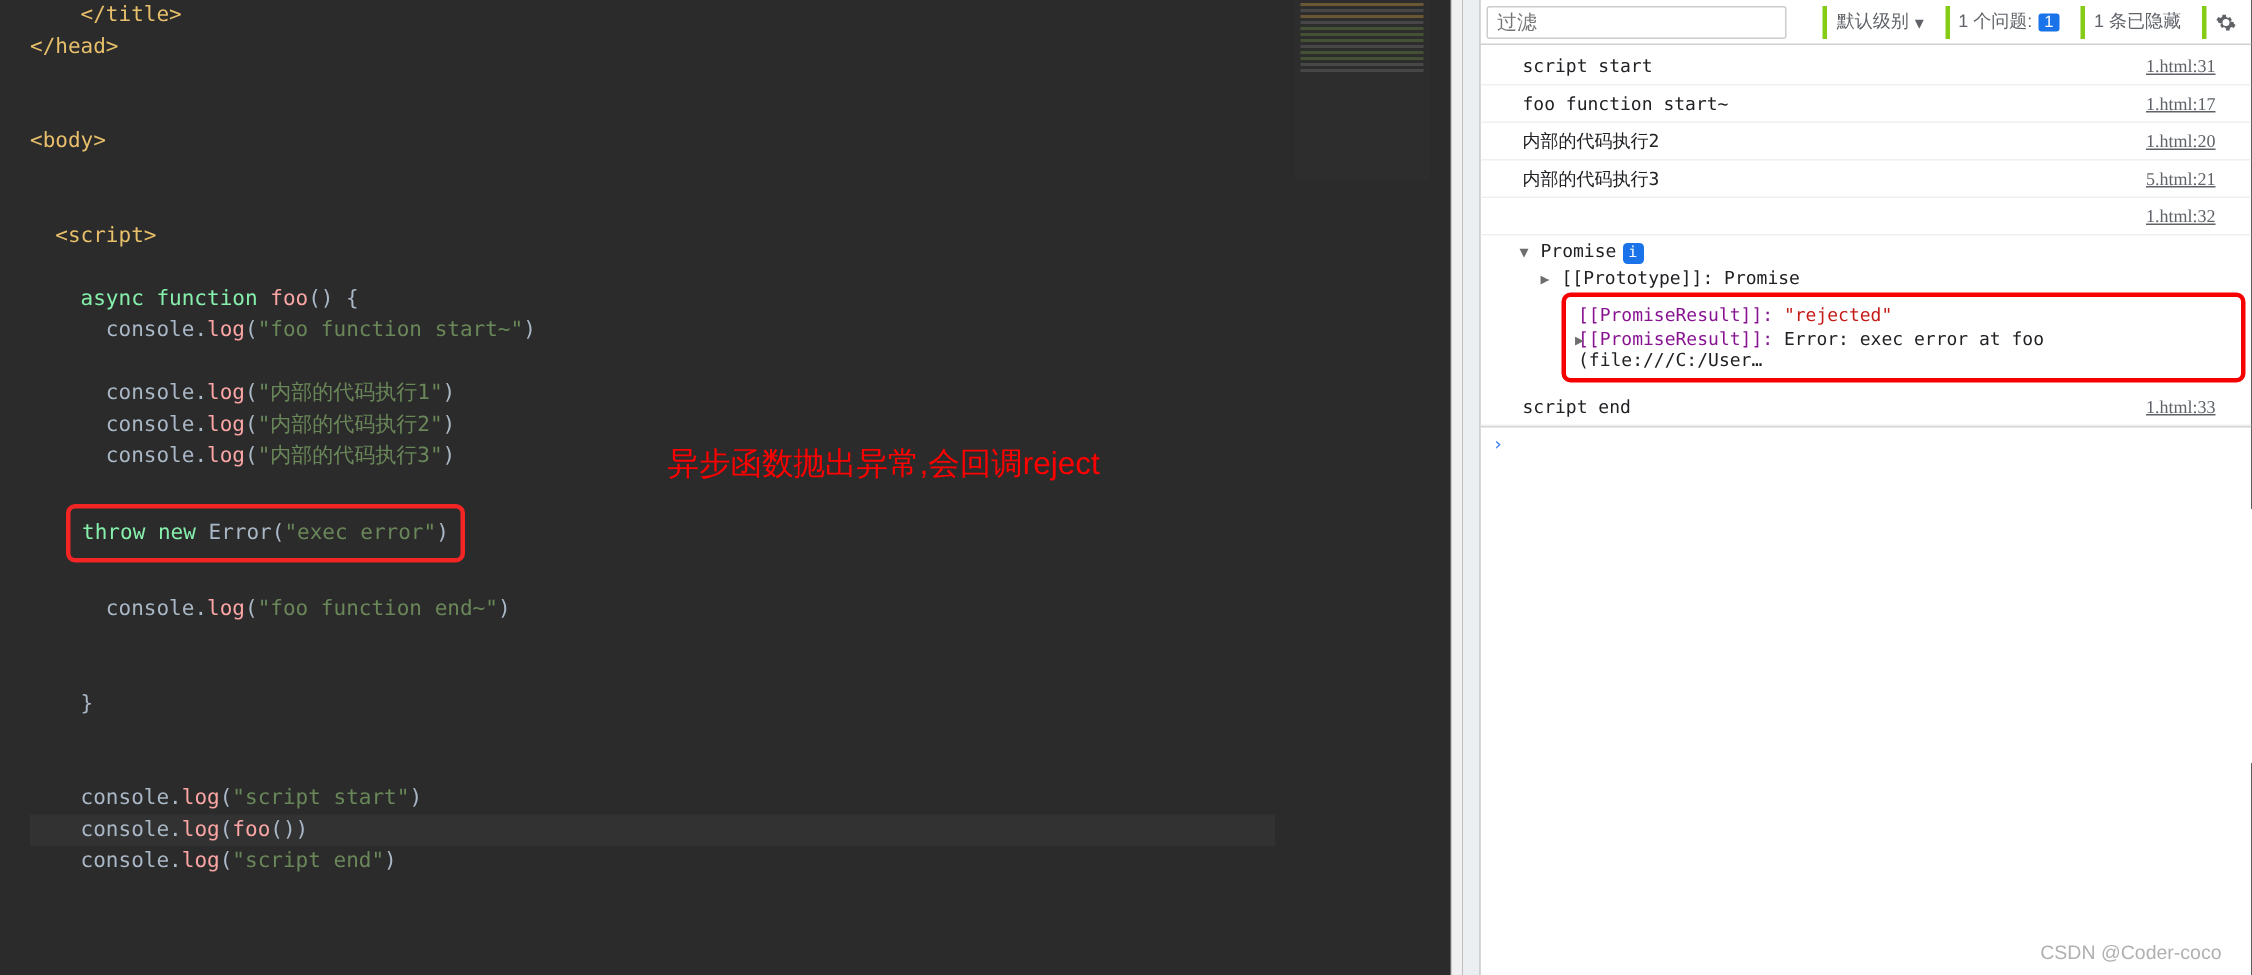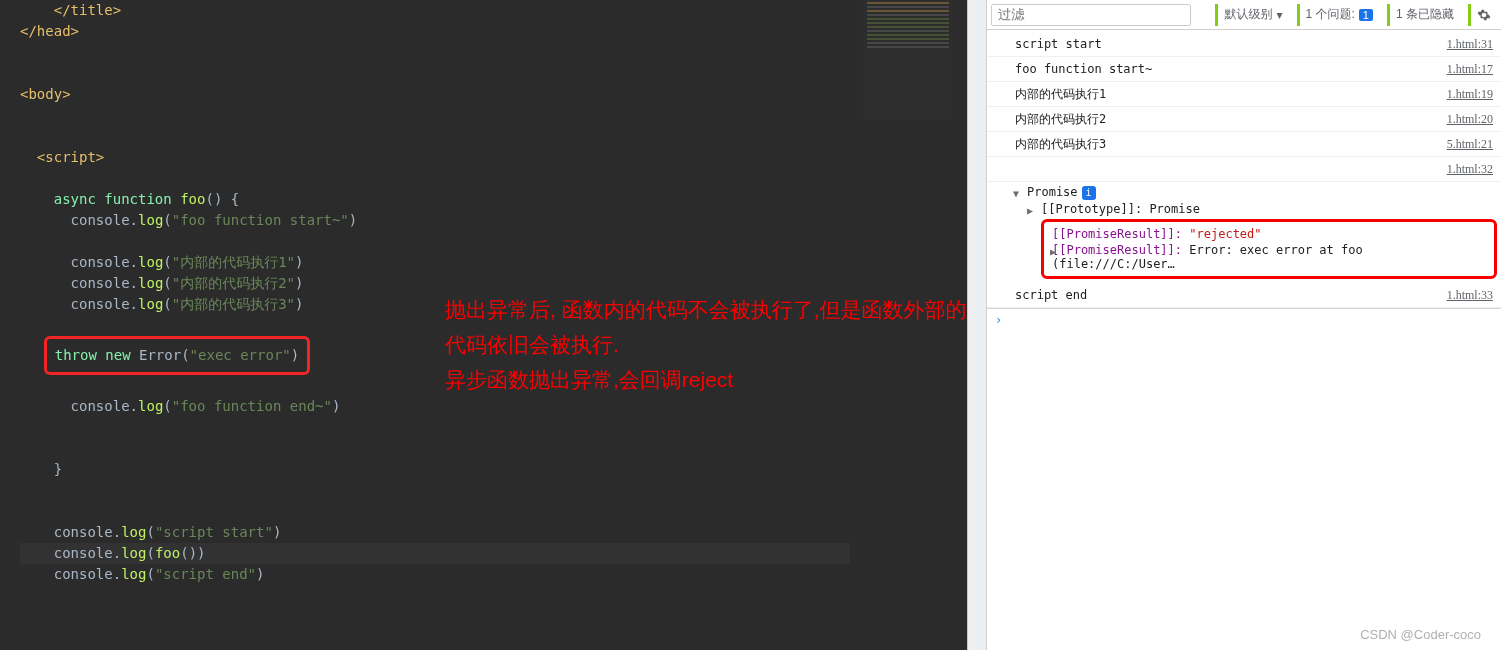--- a/index.html
+++ b/index.html
@@ -2,21 +2,21 @@
 <html><head>
 <meta charset="utf-8">
 <style>
 *{box-sizing:border-box;margin:0;padding:0}
 body{font-family:Consolas,Monaco,monospace;font-size:14px;background:#2b2b2b;width:1501px;height:650px;overflow:hidden;position:relative}
 .wrap{display:flex;height:100%}
 .editor{flex:0 0 967px;background:#2b2b2b;color:#a9b7c6;position:relative;padding:0 0 0 20px;overflow:hidden}
 .code{line-height:21px;white-space:pre;font-size:14px}
 .tag{color:#e8bf6a}
 .kw{color:#86efac}
-.fn{color:#bef264}
+.fn{color:#fca5a5}
 .str{color:#6a8759}
 .pn{color:#a9b7c6}
 .hl-line{background:#323232;display:inline-block;width:830px}
 .red-box{border:3px solid #f32525;border-radius:6px;padding:6px 8px;display:inline-block;margin-left:-10px}
 .annot{position:absolute;left:445px;top:292px;color:#ff0000;font-size:21px;font-family:"Microsoft YaHei",sans-serif;line-height:35px;font-weight:500}
 .minimap{position:absolute;right:14px;top:0;width:90px;height:120px;background:#2f2f2f;opacity:0.6}
 .minimap .ml{height:2px;margin:2px 4px;background:#5a5a5a}
 .minimap .ml.y{background:#94753a}
 .minimap .ml.g{background:#556b3b}
 
@@ -25,21 +25,21 @@
 
 .console{flex:1;background:#fff;color:#303942;font-family:Menlo,Consolas,monospace;font-size:12px;display:flex;flex-direction:column;position:relative}
 .toolbar{display:flex;align-items:center;height:30px;border-bottom:1px solid #d0d0d0;padding:0 4px;gap:8px}
 .filter{flex:0 0 200px;height:22px;border:1px solid #ccc;border-radius:2px;padding:2px 6px;color:#999;font-family:"Microsoft YaHei",sans-serif}
 .tbitem{color:#5f6368;font-family:"Microsoft YaHei",sans-serif;font-size:12px;padding:0 6px;border-left:3px solid #84cc16;height:22px;display:flex;align-items:center;gap:4px}
 .push{margin-left:auto}
 .badge{background:#1a73e8;color:#fff;border-radius:2px;padding:0 4px;font-size:11px}
 .gear{width:14px;height:14px}
 
 .log{flex:1;overflow:auto;padding-top:2px}
-.row{display:flex;justify-content:space-between;padding:3px 8px 3px 28px;border-bottom:1px solid #f0f0f0;line-height:18px}
+.row{display:flex;justify-content:space-between;padding:3px 24px 3px 28px;border-bottom:1px solid #f0f0f0;line-height:18px}
 .row .msg{color:#202124;font-family:Consolas,monospace}
 .row .src{color:#5f6368;text-decoration:underline;cursor:pointer;font-family:Liberation Serif, serif}
 
 .prom{padding:2px 0 2px 22px}
 .prom .pl{padding:1px 0 1px 18px;font-family:Consolas,monospace;color:#202124;position:relative}
 .prom .pl .tri{position:absolute;left:4px;top:4px;color:#6e6e6e;font-size:10px}
 .prom .hdr{color:#202124}
 .prom .info{display:inline-block;width:14px;height:14px;background:#1a73e8;color:#fff;border-radius:3px;text-align:center;line-height:14px;font-size:10px;margin-left:4px}
 .pkey{color:#881391}
 .pval-str{color:#c41a16}
@@ -94,21 +94,20 @@
 
     <span class="pn">console</span><span class="pn">.</span><span class="fn">log</span><span class="pn">(</span><span class="str">"script start"</span><span class="pn">)</span>
 <span class="hl-line">    <span class="pn">console</span><span class="pn">.</span><span class="fn">log</span><span class="pn">(</span><span class="fn">foo</span><span class="pn">()</span><span class="pn">)</span></span>
     <span class="pn">console</span><span class="pn">.</span><span class="fn">log</span><span class="pn">(</span><span class="str">"script end"</span><span class="pn">)</span>
 
 
 
   
 </div>
     <div class="annot">
-      <div>抛出异常后, 函数内的代码不会被执行了,但是函数外部的代码依旧会被执行.</div>
       <div>异步函数抛出异常,会回调reject</div>
     </div>
   </div>
 
   <div class="sep"></div>
   <div class="sidebar"></div>
 
   <div class="console">
     <div class="toolbar">
       <input class="filter" placeholder="过滤" style="">
@@ -125,24 +124,20 @@
         </div>
     </div>
     <div class="log">
       <div class="row">
           <span class="msg">script start</span>
           <span class="src">1.html:31</span>
         </div>
       <div class="row">
           <span class="msg">foo function start~</span>
           <span class="src">1.html:17</span>
-        </div>
-      <div class="row">
-          <span class="msg">内部的代码执行1</span>
-          <span class="src">1.html:19</span>
         </div>
       <div class="row">
           <span class="msg">内部的代码执行2</span>
           <span class="src">1.html:20</span>
         </div>
       <div class="row">
           <span class="msg">内部的代码执行3</span>
           <span class="src">5.html:21</span>
         </div>
       <div class="row" style="padding-left:8px">

